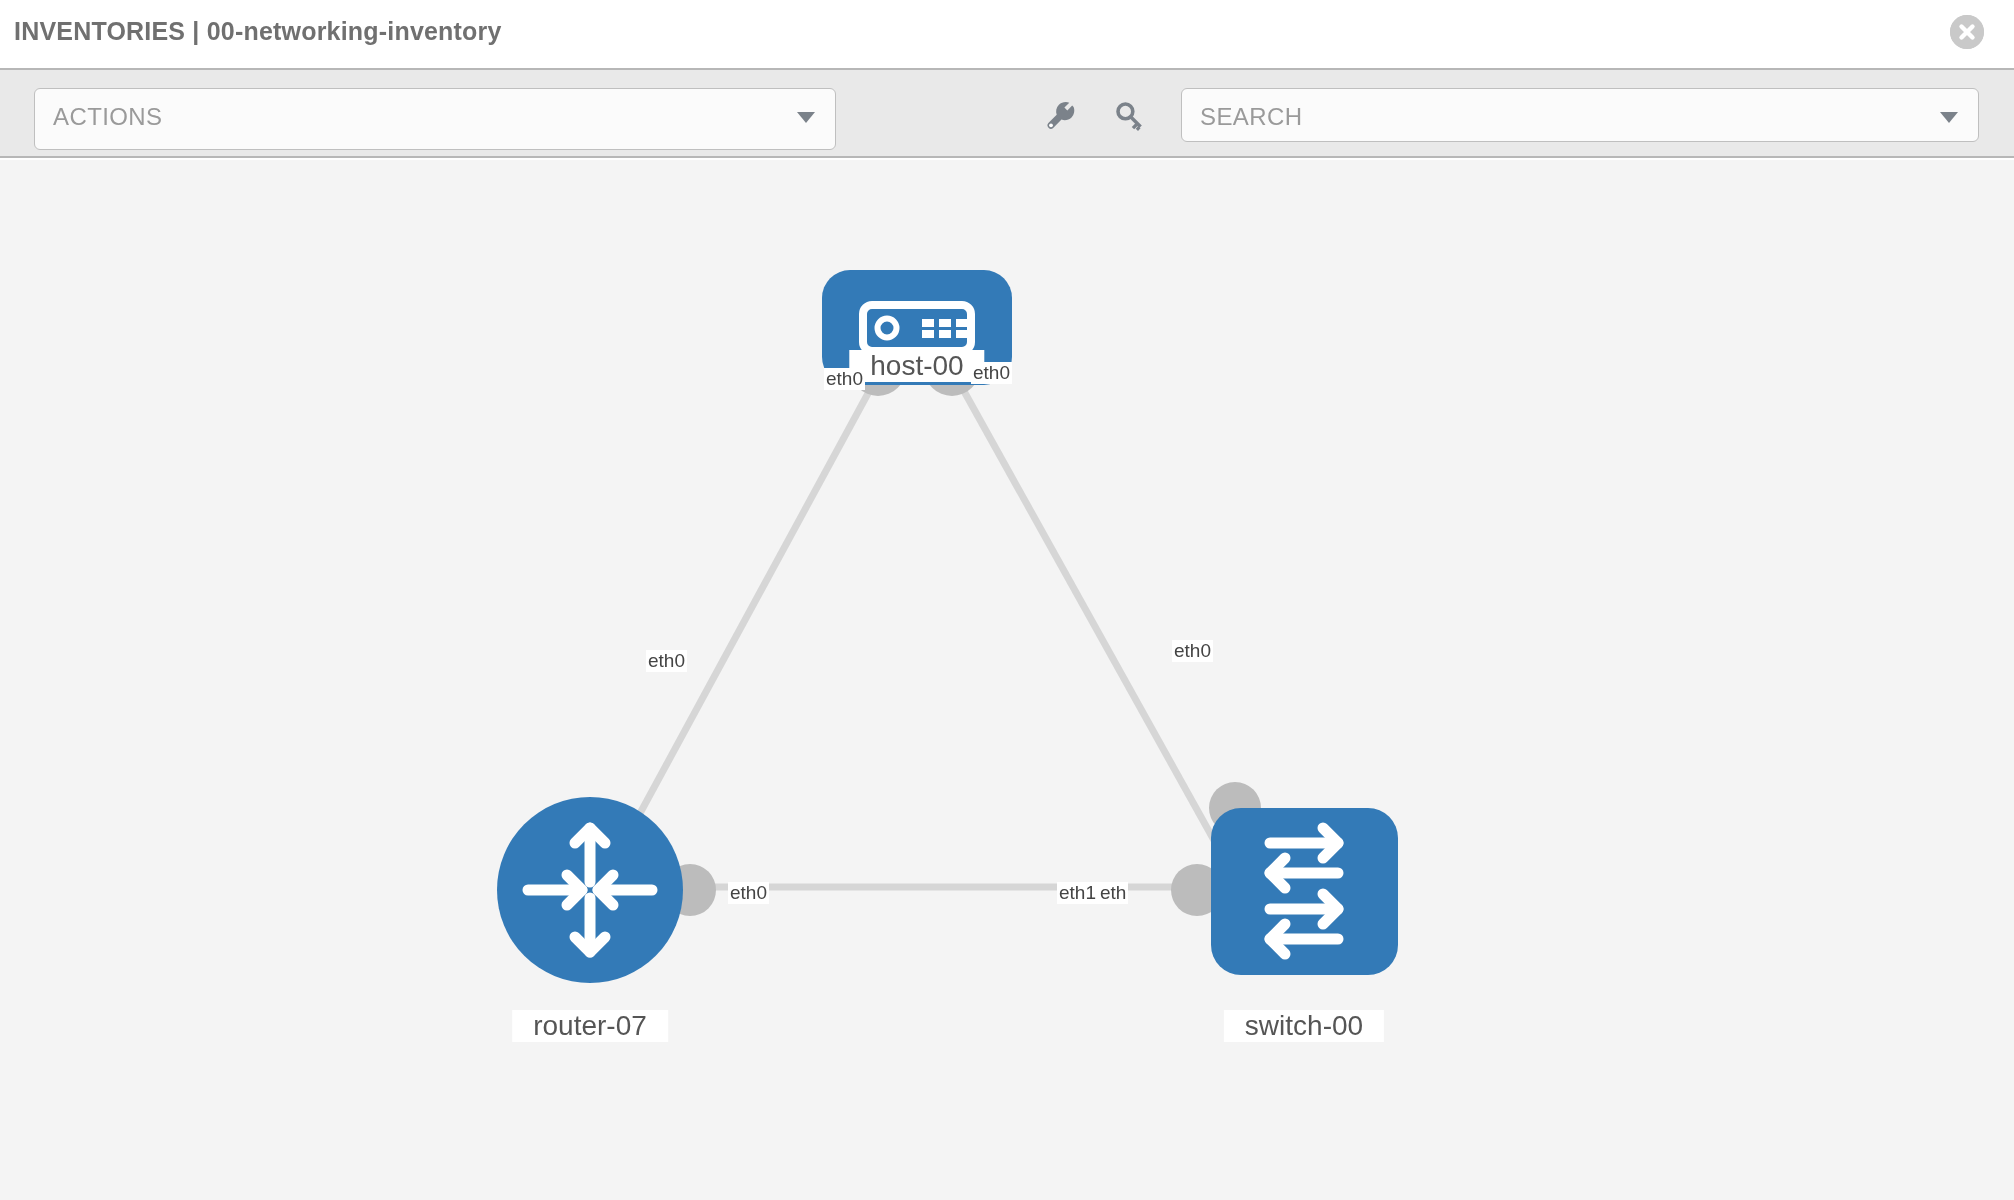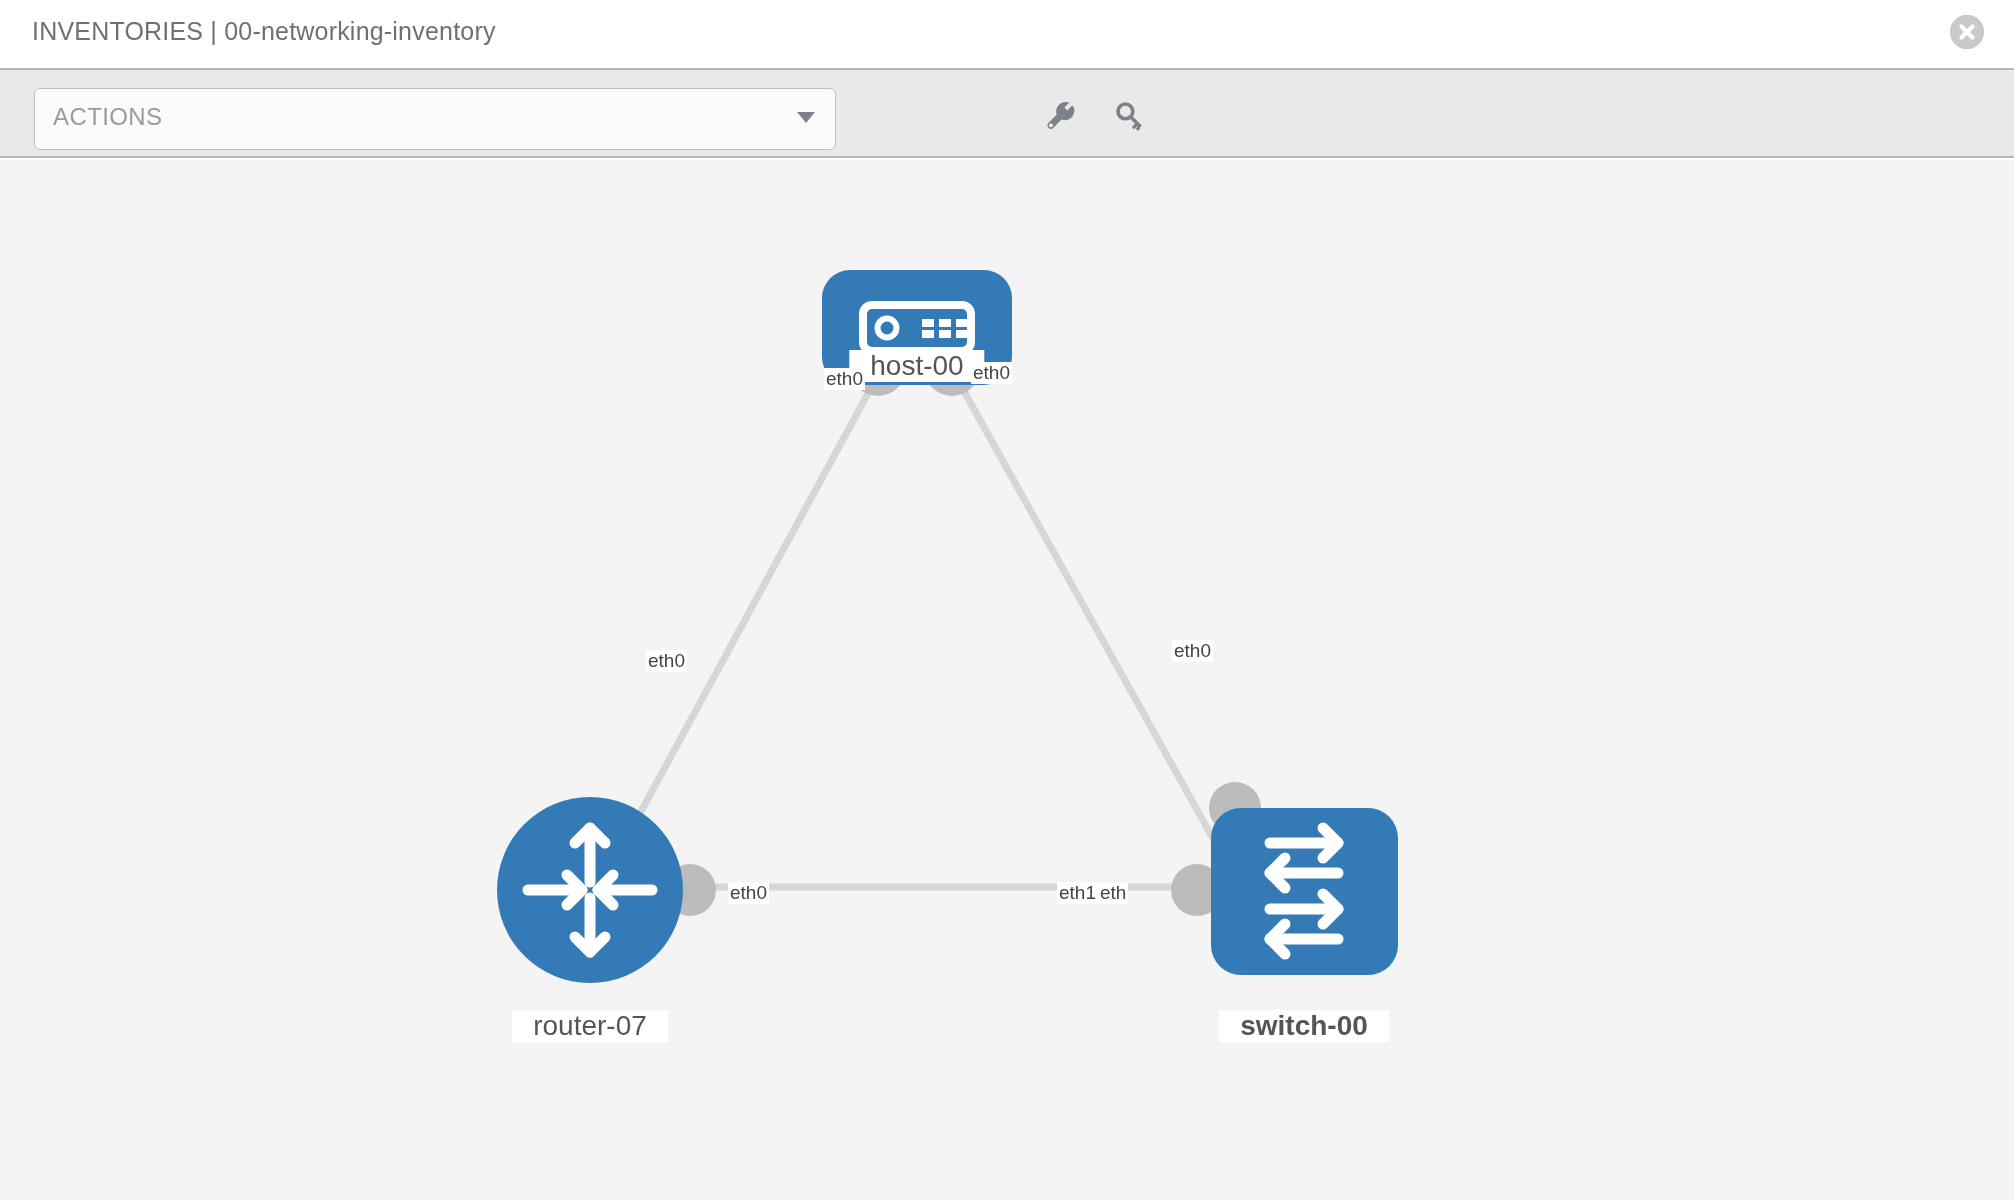--- a/index.html
+++ b/index.html
@@ -10,22 +10,22 @@
     overflow: hidden;
   }
   .app { position: relative; width: 2014px; height: 1200px; }
 
   
   .header {
     position: absolute; left: 0; top: 0; width: 2014px; height: 68px;
     background: #ffffff;
   }
   .header-title {
-    position: absolute; left: 32px; top: 17px;
-    font-size: 25px; font-weight: normal; color: #707070;
+    position: absolute; left: 14px; top: 17px;
+    font-size: 25px; font-weight: bold; color: #707070;
     letter-spacing: 0.2px; white-space: nowrap;
   }
   .close-btn {
     position: absolute; right: 30px; top: 15px;
     width: 34px; height: 34px; border-radius: 50%;
     background: #c9c9c9; cursor: pointer;
   }
   .close-btn svg { display: block; width: 34px; height: 34px; }
 
   
@@ -131,20 +131,24 @@
       <svg viewBox="0 0 36 36" aria-hidden="true">
         <g transform="rotate(45 18 18)">
           <circle cx="11.5" cy="18" r="7.4" fill="none" stroke="#7b828a" stroke-width="3.6"></circle>
           <rect x="17.5" y="16.3" width="15.5" height="3.5" fill="#7b828a"></rect>
           <rect x="27.0" y="19.3" width="3.4" height="5.2" fill="#7b828a"></rect>
           <rect x="31.0" y="19.3" width="3.2" height="3.6" fill="#7b828a"></rect>
         </g>
       </svg>
     </div>
 
+    <div class="search-box">
+      <span class="search-label">SEARCH</span>
+      <span class="caret"></span>
+    </div>
   </div>
 
   <div class="canvas">
 
     <svg class="topology" viewBox="0 0 2014 1040">
 
       <g>
 
         <line x1="878" y1="215" x2="600" y2="727" stroke="#d6d6d6" stroke-width="7"></line>
 
@@ -207,21 +211,21 @@
           <path d="M19 3 L34 18 L19 33"></path>
 
           <path d="M34 48 L-34 48"></path>
           <path d="M-19 33 L-34 48 L-19 63"></path>
         </g>
       </g>
     </svg>
 
     <div class="node-label" style="left:917px; top:190px;">host-00</div>
     <div class="node-label" style="left:590px; top:850px;">router-07</div>
-    <div class="node-label" style="left:1304px; top:850px;font-weight:bold;">switch-00</div>
+    <div class="node-label" style="left:1304px; top:850px;">switch-00</div>
 
     <div class="iface-label" style="left:824px; top:208px;">eth0</div>
     <div class="iface-label" style="left:971px; top:202px;">eth0</div>
     <div class="iface-label" style="left:646px; top:490px;">eth0</div>
     <div class="iface-label" style="left:1172px; top:480px;">eth0</div>
     <div class="iface-label" style="left:728px; top:722px;">eth0</div>
     <div class="iface-label" style="left:1098px; top:722px;">eth</div>
     <div class="iface-label" style="left:1057px; top:722px;">eth1</div>
 
   </div>

